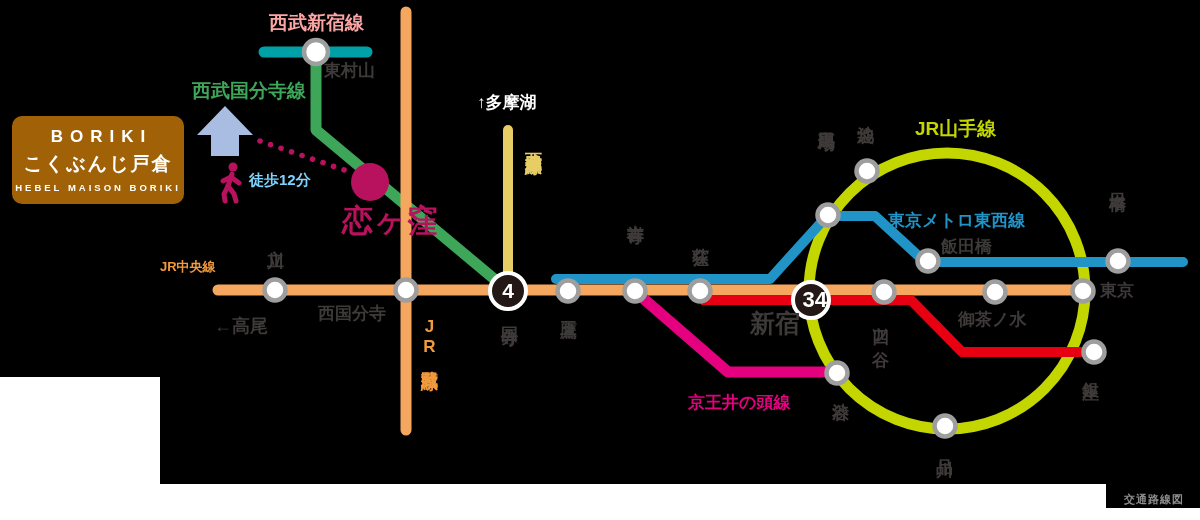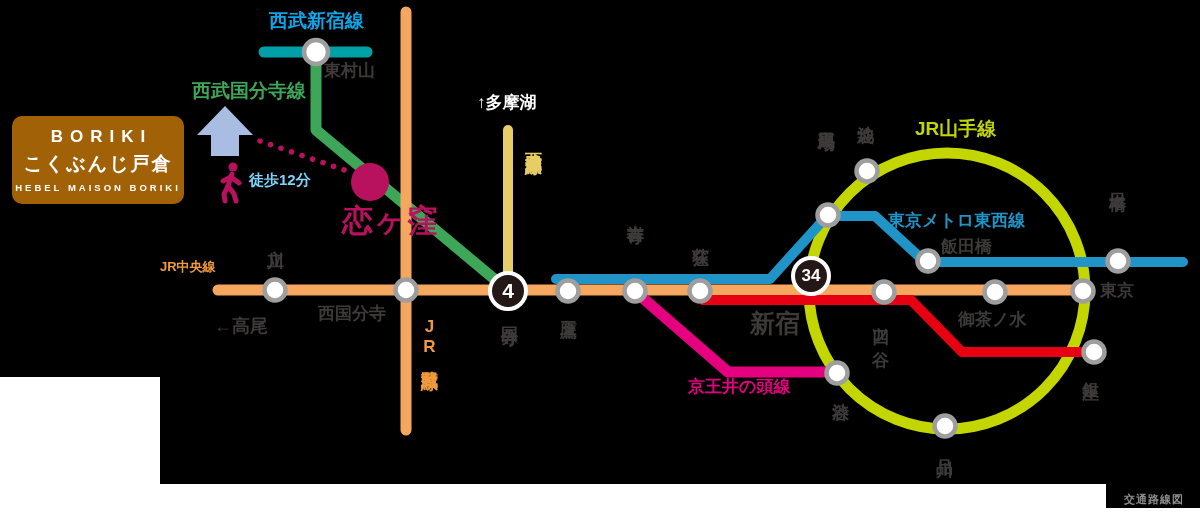--- a/index.html
+++ b/index.html
@@ -5,21 +5,21 @@
   html,body{margin:0;padding:0;background:#000;}
   #canvas{position:relative;width:1200px;height:520px;background:#000;overflow:hidden;
           font-family:"Liberation Sans","DejaVu Sans",sans-serif;}
   .lbl{position:absolute;font-weight:bold;white-space:nowrap;line-height:1.05;}
   .v{writing-mode:vertical-rl;text-orientation:upright;letter-spacing:1px;transform:translateX(-50%);}
   .st{color:#3E3A39;font-size:17px;}
   .white-panel{position:absolute;background:#fff;}
   .badge{position:absolute;background:#231815;border:4px solid #fff;border-radius:50%;
          display:flex;align-items:center;justify-content:center;color:#fff;font-weight:bold;box-sizing:border-box;}
   #badge-kokubunji{left:488px;top:271px;width:40px;height:40px;font-size:21px;}
-  #badge-shinjuku{left:791px;top:256px;width:40px;height:40px;font-size:17px;}
+  #badge-shinjuku{left:791px;top:280px;width:40px;height:40px;font-size:22px;justify-content:flex-end;}
   #card{position:absolute;left:12px;top:116px;width:172px;height:88px;background:#a16207;border-radius:10px;
         display:flex;flex-direction:column;align-items:center;justify-content:center;color:#fff;text-align:center;}
   #card .l1{font-size:17px;letter-spacing:7px;font-weight:bold;margin-left:7px;}
   #card .l2{font-size:19px;letter-spacing:2px;font-weight:bold;margin:4px 0 5px;}
   #card .l3{font-size:9.5px;letter-spacing:3px;font-weight:bold;}
   #footer-label{position:absolute;left:1124px;top:492px;font-size:11px;color:#8E8E8E;font-weight:bold;letter-spacing:1px;}
   svg{position:absolute;left:0;top:0;}
 </style>
 </head>
 <body>
@@ -87,28 +87,28 @@
   <div class="badge" id="badge-shinjuku">
     <span>34</span>
   </div>
 
   <div id="card">
     <div class="l1">BORIKI</div>
     <div class="l2">こくぶんじ戸倉</div>
     <div class="l3">HEBEL MAISON BORIKI</div>
   </div>
 
-  <div class="lbl" style="left:269px;top:13px;font-size:19px;color:#0ea5e9;font-family:Liberation Mono, monospace;">西武新宿線</div>
+  <div class="lbl" style="left:269px;top:13px;font-size:19px;color:#fca5a5;">西武新宿線</div>
   <div class="lbl" style="left:192px;top:81px;font-size:19px;color:#3EA659;">西武国分寺線</div>
   <div class="lbl v" style="left:533px;top:139px;font-size:17px;color:#E6CD66;">西武多摩湖線</div>
   <div class="lbl" style="left:160px;top:260px;font-size:13px;color:#F09A3E;">JR中央線</div>
   <div class="lbl v" style="left:429px;top:317px;font-size:17px;color:#F09A3E;">JR武蔵野線</div>
   <div class="lbl" style="left:915px;top:119px;font-size:19px;color:#C3D600;">JR山手線</div>
   <div class="lbl" style="left:888px;top:196px;font-size:17px;color:#2093C7;margin-top:16px;">東京メトロ東西線</div>
-  <div class="lbl" style="left:688px;top:378px;font-size:17px;color:#E4007F;">京王井の頭線</div>
+  <div class="lbl" style="left:688px;top:394px;font-size:17px;color:#E4007F;">京王井の頭線</div>
 
   <div class="lbl" style="left:477px;top:94px;font-size:17px;color:#FFFFFF;">↑多摩湖</div>
   <div class="lbl" style="left:214px;top:317px;font-size:18px;color:#3E3A39;">←高尾</div>
 
   <div class="lbl" style="left:249px;top:172px;font-size:15px;color:#7dd3fc;">徒歩12分</div>
   <div class="lbl" style="left:294px;top:205px;font-size:31px;color:#B8125F;letter-spacing:1px;margin-left:48px;">恋ヶ窪</div>
 
   <div class="lbl st" style="left:324px;top:62px;">東村山</div>
   <div class="lbl st" style="left:318px;top:305px;">西国分寺</div>
   <div class="lbl st" style="left:750px;top:310px;font-size:25px;">新宿</div>

